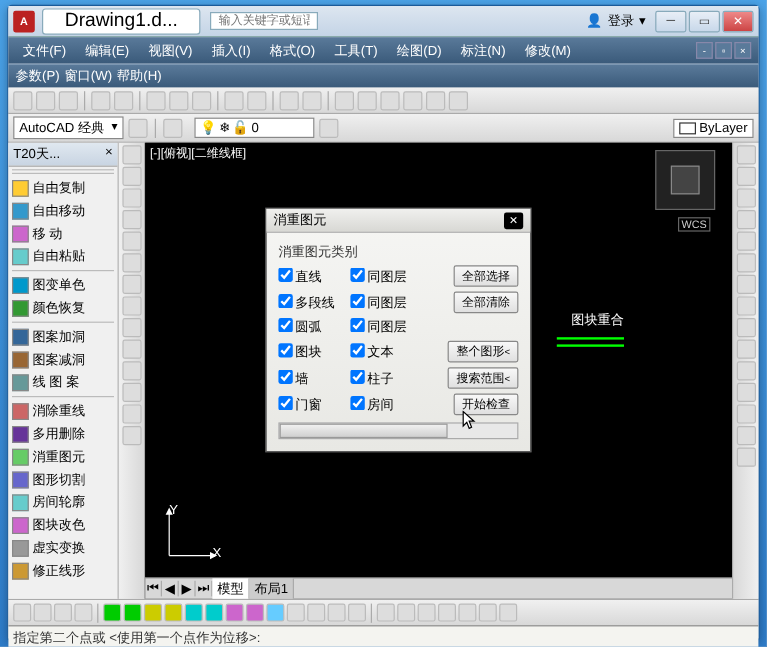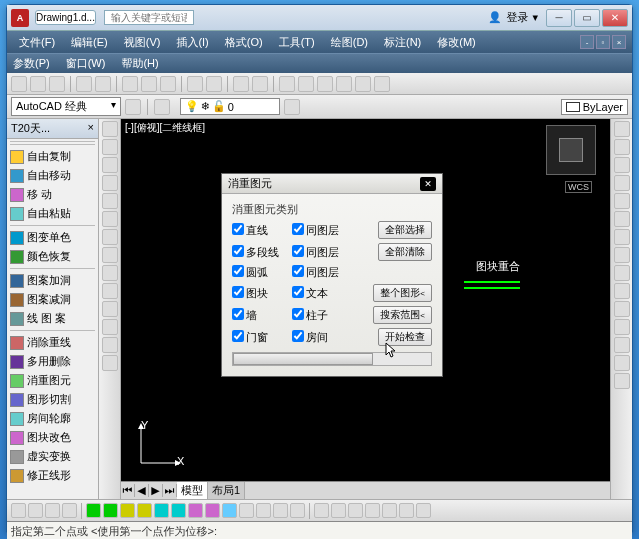--- a/index.html
+++ b/index.html
@@ -1,35 +1,35 @@
 <!DOCTYPE html>
 <html><head>
 <meta charset="utf-8">
 <style>
 *{box-sizing:border-box;margin:0;padding:0;font-family:"Microsoft YaHei",SimSun,sans-serif;font-size:11px}
 body{width:639px;height:539px;background:linear-gradient(#4ba3e8,#2e7cc9);overflow:hidden;position:relative}
 .window{position:absolute;left:6px;top:4px;width:627px;height:529px;background:#e8e8e8;border:1px solid #1a5a99;border-radius:4px 4px 0 0;box-shadow:0 2px 8px rgba(0,0,0,.3)}
 .titlebar{height:26px;background:linear-gradient(#dde6f0,#c4d4e6);display:flex;align-items:center;padding:0 4px;border-bottom:1px solid #8aa}
 .app-icon{width:18px;height:18px;background:#b22;border-radius:2px;margin-right:6px;display:flex;align-items:center;justify-content:center;color:#fff;font-weight:bold;font-size:9px}
-.doc-tab{background:#fff;border:1px solid #8ab;padding:1px 0;border-radius:3px;font-size:10px}
+.doc-tab{background:#fff;border:1px solid #8ab;padding:1px 18px;border-radius:3px;font-size:16px}
 .search-box{background:#fff;border:1px solid #8ab;padding:1px 6px;margin-left:8px;font-size:10px;color:#888;width:90px}
 .title-spacer{flex:1}
 .user-area{display:flex;align-items:center;gap:4px;margin-right:8px;font-size:10px}
 .win-btns{display:flex;gap:2px}
 .win-btn{width:26px;height:18px;background:linear-gradient(#e8eef6,#c8d8ea);border:1px solid #8ab;border-radius:2px;display:flex;align-items:center;justify-content:center;font-size:10px;color:#333}
 .win-btn.close{background:linear-gradient(#e88,#c44);color:#fff}
 .menubar{height:22px;background:linear-gradient(#5a7a9a,#3a5a7a);display:flex;align-items:center;padding:0 6px;color:#fff;font-size:11px;gap:4px}
 .menubar span{padding:2px 6px;cursor:pointer}
-.menubar2{height:20px;background:linear-gradient(#5a7a9a,#3a5a7a);display:flex;align-items:center;padding:0 6px;color:#fff;font-size:11px;gap:16px;border-top:1px solid #6a8aaa}
+.menubar2{height:20px;background:linear-gradient(#5a7a9a,#3a5a7a);display:flex;align-items:center;padding:0 6px;color:#fff;font-size:11px;gap:4px;border-top:1px solid #6a8aaa}
 .mdi-btns{margin-left:auto;display:flex;gap:2px}
 .mdi-btns span{width:14px;height:14px;background:#5a7a9a;border:1px solid #88a;display:flex;align-items:center;justify-content:center;font-size:8px}
 .toolbar{height:22px;background:linear-gradient(#f0f0f0,#d8d8d8);border-bottom:1px solid #aaa;display:flex;align-items:center;padding:0 4px;gap:3px}
 .tb-ico{width:16px;height:16px;background:#ddd;border:1px solid #bbb;border-radius:2px}
 .toolbar2{height:24px;background:linear-gradient(#f0f0f0,#d8d8d8);border-bottom:1px solid #aaa;display:flex;align-items:center;padding:0 4px;gap:4px}
-.ws-combo{background:#fff;border:1px solid #888;padding:1px 4px;font-size:10px;width:110px;display:flex}
+.ws-combo{background:#fff;border:1px solid #888;padding:1px 4px;font-size:10px;width:92px;display:flex}
 .ws-combo::after{content:"▾";margin-left:auto}
 .layer-combo{background:#fff;border:1px solid #888;padding:1px 4px;font-size:9px;width:100px;display:flex;align-items:center;gap:2px;margin-left:6px}
 .body-area{display:flex;height:380px}
 .left-panel{width:92px;background:#f0f0f0;border-right:1px solid #aaa;overflow:hidden}
 .panel-title{background:linear-gradient(#e0e8f0,#c8d4e2);padding:2px 4px;border-bottom:1px solid #aaa;font-size:10px;display:flex;justify-content:space-between}
 .panel-item{padding:2px 3px;display:flex;align-items:center;gap:3px;font-size:10px;white-space:nowrap}
 .pi-ico{width:14px;height:14px;flex-shrink:0;display:inline-block}
 .vtool{width:22px;background:linear-gradient(90deg,#f0f0f0,#d8d8d8);border-right:1px solid #aaa;display:flex;flex-direction:column;align-items:center;padding-top:2px;gap:2px}
 .vtool .tb-ico{width:16px;height:16px}
 .canvas-wrap{flex:1;display:flex;flex-direction:column;background:#000;position:relative}

